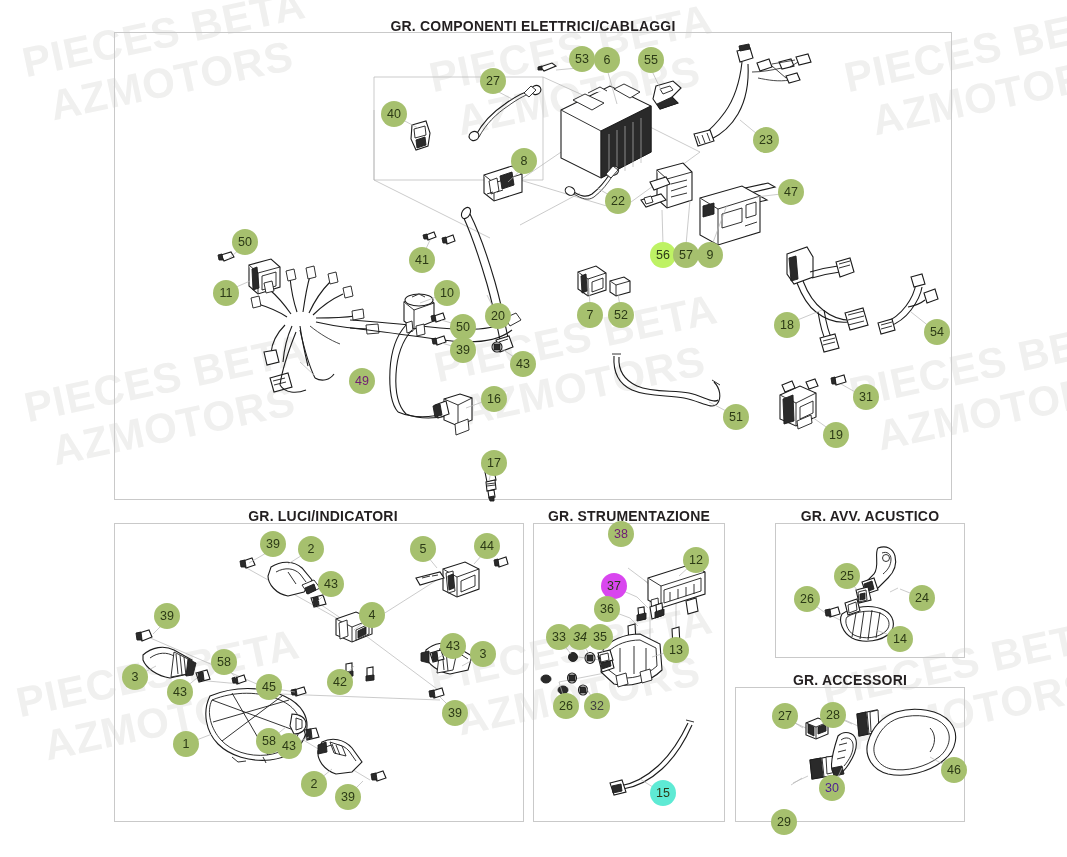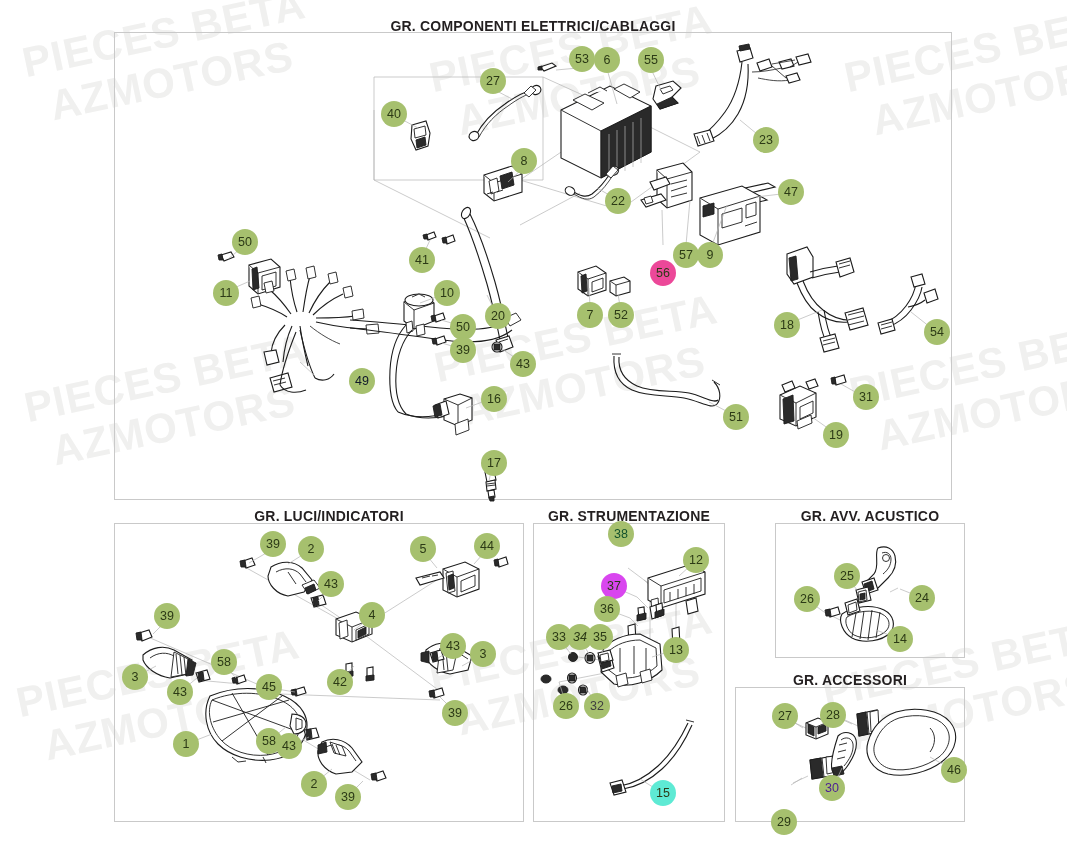--- a/index.html
+++ b/index.html
@@ -132,21 +132,21 @@
       <span class="l2">AZMOTORS</span>
     </div>
     <div class="wm" style="left:818px; top:670px; font-size:42px; transform:rotate(-12deg);">
       <span class="l1">PIECES BETA</span>
       <span class="l2">AZMOTORS</span>
     </div>
   </div>
 
   <div class="panel-title" style="left:114px; top:18px; width:838px;">GR. COMPONENTI ELETTRICI/CABLAGGI</div>
 
-  <div class="panel-title" style="left:124px; top:508px; width:410px;">GR. LUCI/INDICATORI</div>
+  <div class="panel-title" style="left:118px; top:508px; width:410px;">GR. LUCI/INDICATORI</div>
 
   <div class="panel-title" style="left:533px; top:508px; width:192px;">GR. STRUMENTAZIONE</div>
 
   <div class="panel-title" style="left:775px; top:508px; width:190px;">GR. AVV. ACUSTICO</div>
 
   <div class="panel-title" style="left:735px; top:672px; width:230px;">GR. ACCESSORI</div>
 
   <div class="panel" style="left:114px; top:32px; width:838px; height:468px;"></div>
   <div class="panel" style="left:114px; top:523px; width:410px; height:299px;"></div>
   <div class="panel" style="left:533px; top:523px; width:192px; height:299px;"></div>
@@ -799,36 +799,36 @@
   <div id="bubbles">
       <div class="bub" style="left: 493px; top: 81px; background: rgb(166, 192, 110); color: rgb(44, 58, 22);">27</div>
       <div class="bub" style="left: 582px; top: 59px; background: rgb(166, 192, 110); color: rgb(44, 58, 22);">53</div>
       <div class="bub" style="left: 607px; top: 60px; background: rgb(166, 192, 110); color: rgb(44, 58, 22);">6</div>
       <div class="bub" style="left: 651px; top: 60px; background: rgb(166, 192, 110); color: rgb(44, 58, 22);">55</div>
       <div class="bub" style="left: 394px; top: 114px; background: rgb(166, 192, 110); color: rgb(44, 58, 22);">40</div>
       <div class="bub" style="left: 766px; top: 140px; background: rgb(166, 192, 110); color: rgb(44, 58, 22);">23</div>
       <div class="bub" style="left: 524px; top: 161px; background: rgb(166, 192, 110); color: rgb(44, 58, 22);">8</div>
       <div class="bub" style="left: 618px; top: 201px; background: rgb(166, 192, 110); color: rgb(44, 58, 22);">22</div>
       <div class="bub" style="left: 791px; top: 192px; background: rgb(166, 192, 110); color: rgb(44, 58, 22);">47</div>
-      <div class="bub" style="left: 663px; top: 273px; background: #ec4899; color: rgb(44, 58, 22);">56</div>
+      <div class="bub" style="left: 663px; top: 255px; background: #bef264; color: rgb(44, 58, 22);">56</div>
       <div class="bub" style="left: 686px; top: 255px; background: rgb(166, 192, 110); color: rgb(44, 58, 22);">57</div>
       <div class="bub" style="left: 710px; top: 255px; background: rgb(166, 192, 110); color: rgb(44, 58, 22);">9</div>
       <div class="bub" style="left: 245px; top: 242px; background: rgb(166, 192, 110); color: rgb(44, 58, 22);">50</div>
       <div class="bub" style="left: 226px; top: 293px; background: rgb(166, 192, 110); color: rgb(44, 58, 22);">11</div>
       <div class="bub" style="left: 422px; top: 260px; background: rgb(166, 192, 110); color: rgb(44, 58, 22);">41</div>
       <div class="bub" style="left: 447px; top: 293px; background: rgb(166, 192, 110); color: rgb(44, 58, 22);">10</div>
       <div class="bub" style="left: 498px; top: 316px; background: rgb(166, 192, 110); color: rgb(44, 58, 22);">20</div>
       <div class="bub" style="left: 463px; top: 327px; background: rgb(166, 192, 110); color: rgb(44, 58, 22);">50</div>
       <div class="bub" style="left: 463px; top: 350px; background: rgb(166, 192, 110); color: rgb(44, 58, 22);">39</div>
       <div class="bub" style="left: 523px; top: 364px; background: rgb(166, 192, 110); color: rgb(44, 58, 22);">43</div>
       <div class="bub" style="left: 590px; top: 315px; background: rgb(166, 192, 110); color: rgb(44, 58, 22);">7</div>
       <div class="bub" style="left: 621px; top: 315px; background: rgb(166, 192, 110); color: rgb(44, 58, 22);">52</div>
       <div class="bub" style="left: 787px; top: 325px; background: rgb(166, 192, 110); color: rgb(44, 58, 22);">18</div>
       <div class="bub" style="left: 937px; top: 332px; background: rgb(166, 192, 110); color: rgb(44, 58, 22);">54</div>
-      <div class="bub" style="left: 321px; top: 381px; background: rgb(166, 192, 110); color: #0f172a; margin-left: 28px;">49</div>
+      <div class="bub" style="left: 321px; top: 381px; background: rgb(166, 192, 110); color: #701a75; margin-left: 28px;">49</div>
       <div class="bub" style="left: 494px; top: 399px; background: rgb(166, 192, 110); color: rgb(44, 58, 22);">16</div>
       <div class="bub" style="left: 736px; top: 417px; background: rgb(166, 192, 110); color: rgb(44, 58, 22);">51</div>
       <div class="bub" style="left: 866px; top: 397px; background: rgb(166, 192, 110); color: rgb(44, 58, 22);">31</div>
       <div class="bub" style="left: 836px; top: 435px; background: rgb(166, 192, 110); color: rgb(44, 58, 22);">19</div>
       <div class="bub" style="left: 494px; top: 463px; background: rgb(166, 192, 110); color: rgb(44, 58, 22);">17</div>
       <div class="bub" style="left: 273px; top: 544px; background: rgb(166, 192, 110); color: rgb(44, 58, 22);">39</div>
       <div class="bub" style="left: 311px; top: 549px; background: rgb(166, 192, 110); color: rgb(44, 58, 22);">2</div>
       <div class="bub" style="left: 423px; top: 549px; background: rgb(166, 192, 110); color: rgb(44, 58, 22);">5</div>
       <div class="bub" style="left: 487px; top: 546px; background: rgb(166, 192, 110); color: rgb(44, 58, 22);">44</div>
       <div class="bub" style="left: 331px; top: 584px; background: rgb(166, 192, 110); color: rgb(44, 58, 22);">43</div>
@@ -840,21 +840,21 @@
       <div class="bub" style="left: 224px; top: 662px; background: rgb(166, 192, 110); color: rgb(44, 58, 22);">58</div>
       <div class="bub" style="left: 269px; top: 687px; background: rgb(166, 192, 110); color: rgb(44, 58, 22);">45</div>
       <div class="bub" style="left: 340px; top: 682px; background: rgb(166, 192, 110); color: rgb(44, 58, 22);">42</div>
       <div class="bub" style="left: 180px; top: 692px; background: rgb(166, 192, 110); color: rgb(44, 58, 22);">43</div>
       <div class="bub" style="left: 455px; top: 713px; background: rgb(166, 192, 110); color: rgb(44, 58, 22);">39</div>
       <div class="bub" style="left: 186px; top: 744px; background: rgb(166, 192, 110); color: rgb(44, 58, 22);">1</div>
       <div class="bub" style="left: 269px; top: 741px; background: rgb(166, 192, 110); color: rgb(44, 58, 22);">58</div>
       <div class="bub" style="left: 289px; top: 746px; background: rgb(166, 192, 110); color: rgb(44, 58, 22);">43</div>
       <div class="bub" style="left: 314px; top: 784px; background: rgb(166, 192, 110); color: rgb(44, 58, 22);">2</div>
       <div class="bub" style="left: 348px; top: 797px; background: rgb(166, 192, 110); color: rgb(44, 58, 22);">39</div>
-      <div class="bub" style="left: 621px; top: 534px; background: rgb(166, 192, 110); color: #14532d;">38</div>
+      <div class="bub" style="left: 621px; top: 534px; background: rgb(166, 192, 110); color: #701a75;">38</div>
       <div class="bub" style="left: 696px; top: 560px; background: rgb(166, 192, 110); color: rgb(44, 58, 22);">12</div>
       <div class="bub" style="left: 614px; top: 586px; background: #d946ef; color: rgb(44, 58, 22);">37</div>
       <div class="bub" style="left: 607px; top: 609px; background: rgb(166, 192, 110); color: rgb(44, 58, 22);">36</div>
       <div class="bub" style="left: 559px; top: 637px; background: rgb(166, 192, 110); color: rgb(44, 58, 22);">33</div>
       <div class="bub" style="left: 580px; top: 637px; background: rgb(166, 192, 110); color: rgb(44, 58, 22); font-style: italic;">34</div>
       <div class="bub" style="left: 600px; top: 637px; background: rgb(166, 192, 110); color: rgb(44, 58, 22);">35</div>
       <div class="bub" style="left: 676px; top: 650px; background: rgb(166, 192, 110); color: rgb(44, 58, 22);">13</div>
       <div class="bub" style="left: 566px; top: 706px; background: rgb(166, 192, 110); color: rgb(44, 58, 22);">26</div>
       <div class="bub" style="left: 597px; top: 706px; background: rgb(166, 192, 110); color: #404040;">32</div>
       <div class="bub" style="left: 663px; top: 793px; background: #5eead4; color: rgb(44, 58, 22);">15</div>

